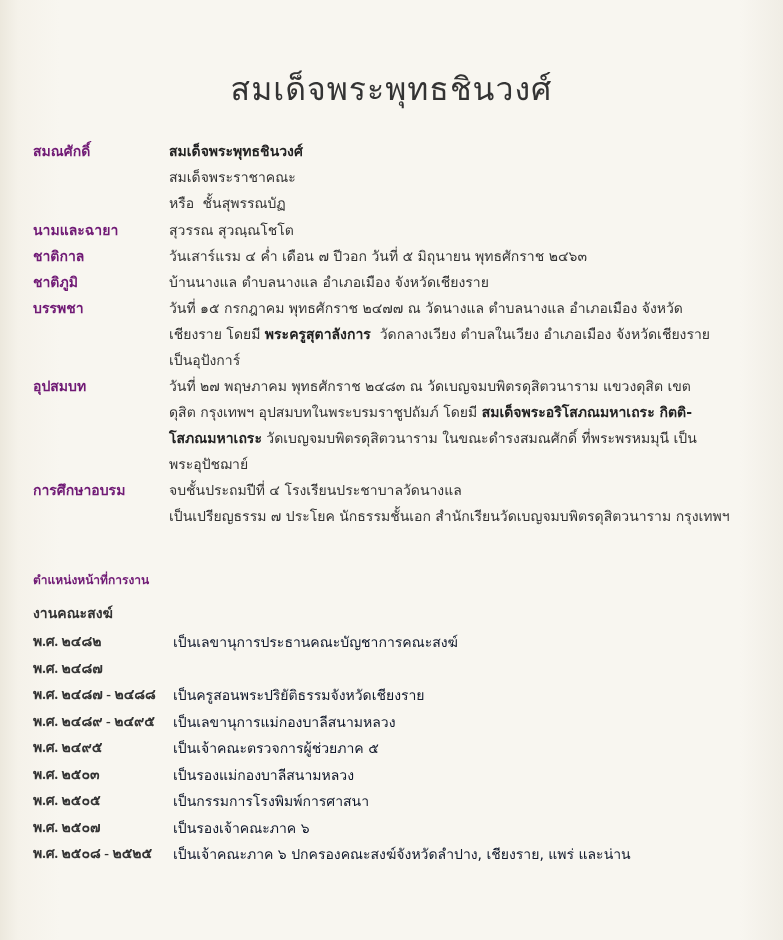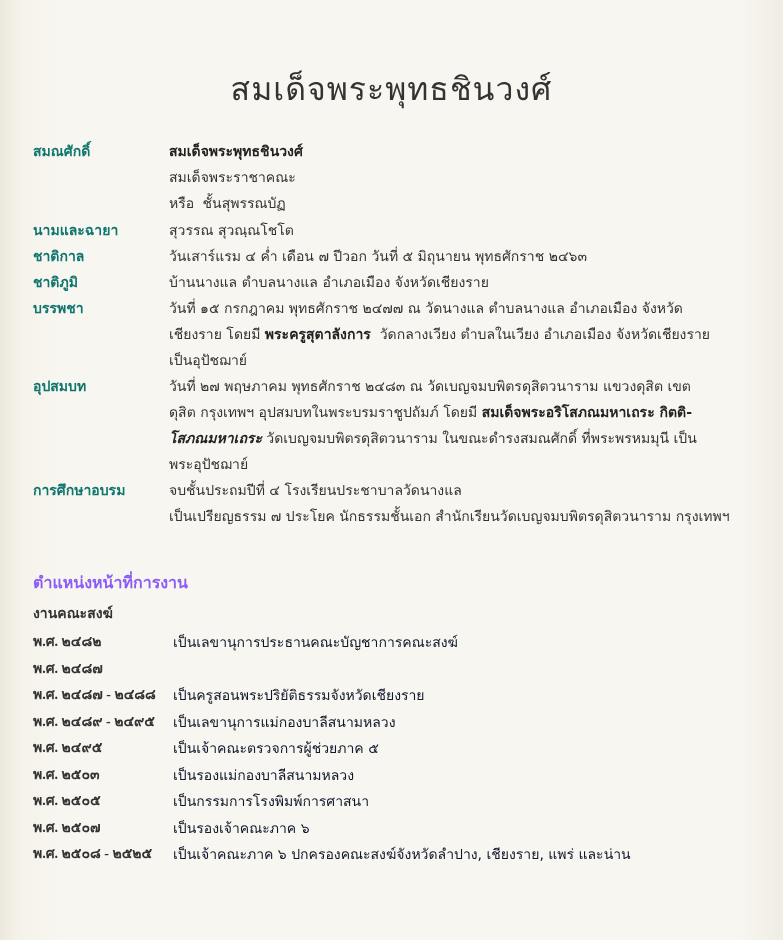--- a/index.html
+++ b/index.html
@@ -13,28 +13,28 @@
   }
   .title {
     position: absolute; left: 0; width: 783px; top: 42px;
     text-align: center;
     font-family: "DejaVu Serif", "Liberation Serif", serif;
     font-size: 32px; font-weight: normal; color: #333;
     letter-spacing: 1px;
   }
   .info { position: absolute; left: 33px; top: 138px; width: 740px; }
   .row { display: flex; font-size: 14px; line-height: 26px; }
-  .row .label { width: 136px; flex: none; font-weight: bold; color: #0f766e; }
+  .row .label { width: 136px; flex: none; font-weight: bold; color: #701a75; }
   .row .value { flex: 1; color: #333; }
   .row .value .line { display: block; }
   .row .value b { font-weight: bold; color: #222; }
   .row + .row { margin-top: 0px; }
   .section-title {
     position: absolute; left: 33px; top: 570px;
-    font-size: 16px; font-weight: bold; color: #8b5cf6;
+    font-size: 12px; font-weight: bold; color: #701a75;
   }
   .sub-title {
     position: absolute; left: 33px; top: 602px;
     font-size: 14px; font-weight: bold; color: #333;
   }
   .positions { position: absolute; left: 33px; top: 629px; width: 740px; }
   .pos-row { display: flex; font-size: 14px; height: 26.5px; line-height: 26px; }
   .pos-row .year { width: 140px; flex: none; font-weight: bold; color: #333; font-family: Liberation Serif, serif; }
   .pos-row .desc { flex: 1; color: #0f172a; }
 </style>
@@ -68,29 +68,29 @@
       <div class="label">ชาติภูมิ</div>
       <div class="value">
         <span class="line"><span style="white-space: pre;">บ้านนางแล ตำบลนางแล อำเภอเมือง จังหวัดเชียงราย</span></span>
       </div>
     </div>
     <div class="row">
       <div class="label">บรรพชา</div>
       <div class="value">
         <span class="line"><span style="white-space: pre;">วันที่ ๑๕ กรกฎาคม พุทธศักราช ๒๔๗๗ ณ วัดนางแล ตำบลนางแล อำเภอเมือง จังหวัด</span></span>
         <span class="line"><span style="white-space: pre;">เชียงราย โดยมี </span><b style="white-space: pre;">พระครูสุตาลังการ</b><span style="white-space: pre;">  วัดกลางเวียง ตำบลในเวียง อำเภอเมือง จังหวัดเชียงราย</span></span>
-        <span class="line"><span style="white-space: pre;">เป็นอุปัชฌาย์</span></span>
+        <span class="line"><span style="white-space: pre;">เป็นอุปังการ์</span></span>
       </div>
     </div>
     <div class="row">
       <div class="label">อุปสมบท</div>
       <div class="value">
         <span class="line"><span style="white-space: pre;">วันที่ ๒๗ พฤษภาคม พุทธศักราช ๒๔๘๓ ณ วัดเบญจมบพิตรดุสิตวนาราม แขวงดุสิต เขต</span></span>
         <span class="line"><span style="white-space: pre;">ดุสิต กรุงเทพฯ อุปสมบทในพระบรมราชูปถัมภ์ โดยมี </span><b style="white-space: pre;">สมเด็จพระอริโสภณมหาเถระ กิตติ-</b></span>
-        <span class="line"><b style="white-space: pre; font-style: italic;">โสภณมหาเถระ</b><span style="white-space: pre;"> วัดเบญจมบพิตรดุสิตวนาราม ในขณะดำรงสมณศักดิ์ ที่พระพรหมมุนี เป็น</span></span>
+        <span class="line"><b style="white-space: pre;">โสภณมหาเถระ</b><span style="white-space: pre;"> วัดเบญจมบพิตรดุสิตวนาราม ในขณะดำรงสมณศักดิ์ ที่พระพรหมมุนี เป็น</span></span>
         <span class="line"><span style="white-space: pre;">พระอุปัชฌาย์</span></span>
       </div>
     </div>
     <div class="row">
       <div class="label">การศึกษาอบรม</div>
       <div class="value">
         <span class="line"><span style="white-space: pre;">จบชั้นประถมปีที่ ๔ โรงเรียนประชาบาลวัดนางแล</span></span>
         <span class="line"><span style="white-space: pre;">เป็นเปรียญธรรม ๗ ประโยค นักธรรมชั้นเอก สำนักเรียนวัดเบญจมบพิตรดุสิตวนาราม กรุงเทพฯ</span></span>
       </div>
     </div>

